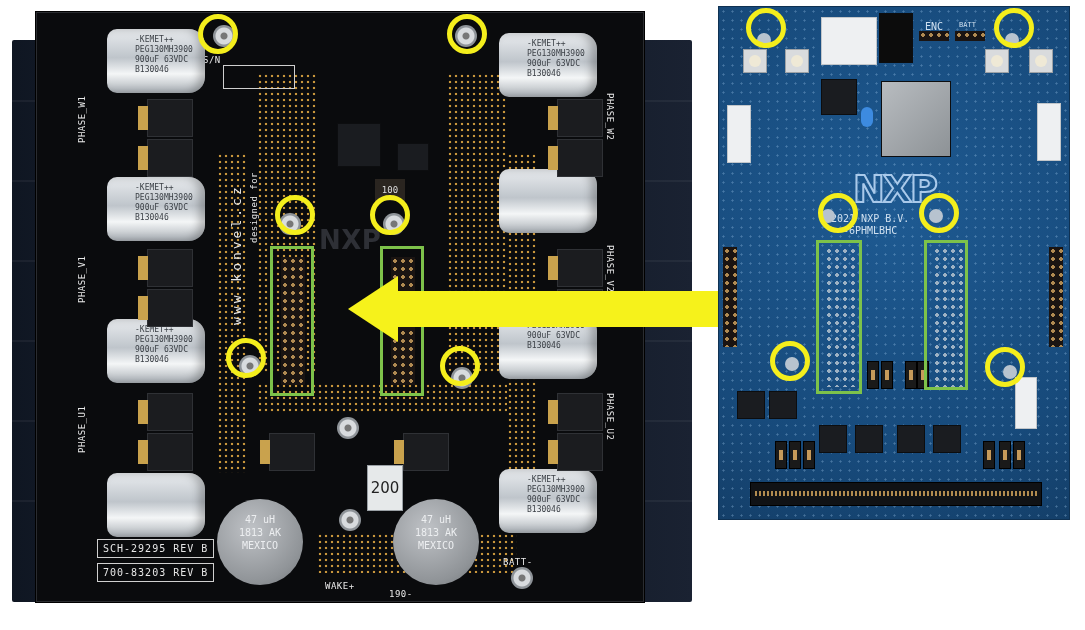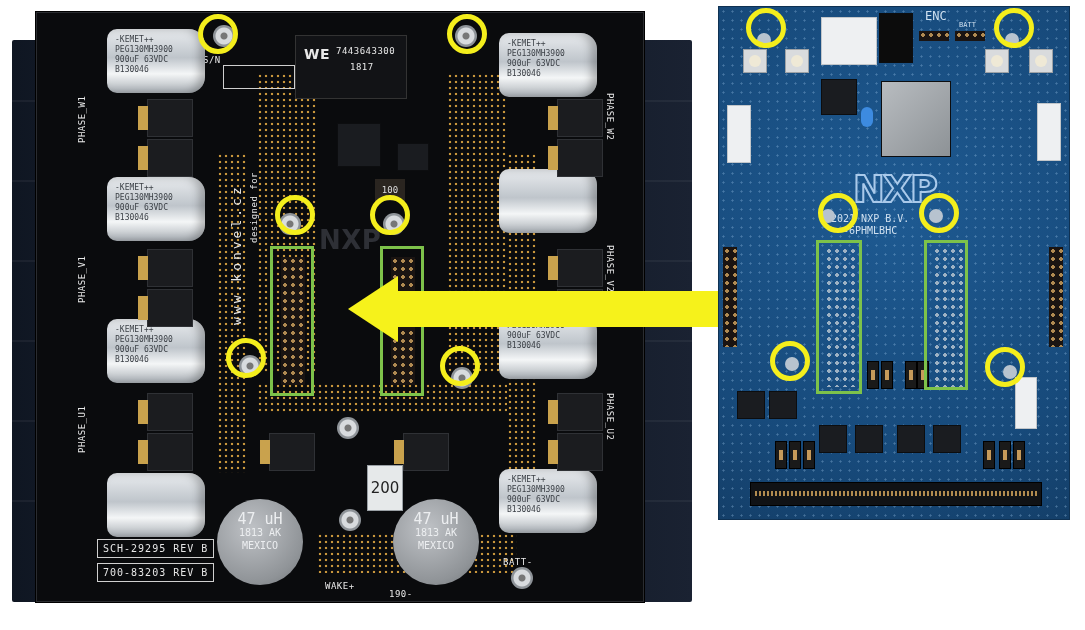--- a/index.html
+++ b/index.html
@@ -5,33 +5,33 @@
   html,body{margin:0;padding:0;background:#ffffff;}
   body{width:1085px;height:630px;position:relative;overflow:hidden;font-family:"DejaVu Sans Mono","Liberation Mono",monospace;}
   .abs{position:absolute;}
   
   #heatsink{left:12px;top:40px;width:680px;height:562px;background:linear-gradient(90deg,#0f1622,#1c2535 30%,#0e1520 60%,#1a2232);border-radius:2px;}
   #heatsink .fin{position:absolute;left:0;right:0;height:2px;background:rgba(255,255,255,0.05);}
   
   #power-board{left:36px;top:12px;width:606px;height:588px;background:#0a0b0d;border:1px solid #2a2c30;box-shadow:0 0 0 1px #000;}
   .pad-grid{position:absolute;background-image:radial-gradient(circle,#c8963c 1.3px,transparent 1.6px);background-size:6px 6px;}
   .cap{position:absolute;width:98px;height:64px;border-radius:10px 16px 16px 10px;background:linear-gradient(180deg,#e9ecef,#bfc5cb 45%,#f4f6f7 70%,#aab0b6);box-shadow:inset -6px 0 8px rgba(0,0,0,0.25);color:#3a3f45;font-size:8px;line-height:10px;padding:6px 8px;box-sizing:border-box;}
-  .cap .line{display:block;white-space:nowrap;}
+  .cap .line{display:block;white-space:nowrap;margin-left:20px;}
   .mosfet{position:absolute;width:44px;height:36px;background:#1b1c1f;border:1px solid #2f3135;}
   .mosfet::before{content:"";position:absolute;left:-10px;top:6px;width:10px;height:24px;background:#c9a24d;}
   .standoff{position:absolute;width:22px;height:22px;border-radius:50%;background:radial-gradient(circle,#777 0 3px,#d8dbde 4px 8px,#8e9398 9px 11px);}
   .ring{position:absolute;width:30px;height:30px;border-radius:50%;border:5px solid #f4ee1c;box-sizing:content-box;}
   .green-box{position:absolute;border:3px solid #7dc24a;box-sizing:border-box;}
   .header-pins{position:absolute;background-color:#1a1412;background-image:radial-gradient(circle,#b08a52 1.6px,transparent 2px);background-size:8px 8px;}
   .silk{position:absolute;color:#e8e8e8;font-size:9px;letter-spacing:0.5px;white-space:nowrap;}
   .silk.vert{transform:rotate(-90deg);transform-origin:left top;}
   .silk.vert-r{transform:rotate(90deg);transform-origin:left top;}
   .label-box{position:absolute;border:1px solid #d0d0d0;color:#e6e6e6;font-size:10px;padding:3px 5px;letter-spacing:1px;}
   .inductor-round{position:absolute;width:86px;height:86px;border-radius:50%;background:radial-gradient(circle at 40% 35%,#bfc2c6,#8f9397 70%,#6e7276);color:#eceef0;font-size:10px;text-align:center;box-sizing:border-box;padding-top:14px;line-height:13px;}
-  .inductor-round .big{font-size:15px;display:block;}
+  .inductor-round .big{font-size:10px;display:block;}
   .fuse{position:absolute;left:330px;top:452px;width:34px;height:44px;background:#e6e9ea;border:1px solid #9aa0a5;color:#222;font-size:15px;text-align:center;line-height:44px;font-family:"DejaVu Sans",sans-serif;}
   
   #arrow-shaft{left:395px;top:291px;width:330px;height:36px;background:#f6f21b;}
   #arrow-head{left:348px;top:276px;width:0;height:0;border-top:33px solid transparent;border-bottom:33px solid transparent;border-right:50px solid #f6f21b;}
   
   #ctrl-board{left:718px;top:6px;width:350px;height:512px;background:radial-gradient(circle at 50% 40%,#1e5a92,#174a7b 70%,#143f69);border:1px solid #0f3152;}
   #ctrl-board .dots{position:absolute;inset:0;background-image:radial-gradient(circle,rgba(160,200,235,0.35) 0.9px,transparent 1.2px);background-size:9px 9px;}
   .chip{position:absolute;background:#1a1c20;border:1px solid #0c0d0f;}
   .jumper{position:absolute;width:10px;height:26px;background:#1a1a1a;border:1px solid #000;}
   .jumper::after{content:"";position:absolute;left:3px;top:8px;width:4px;height:10px;background:#c69a5a;}
@@ -58,25 +58,20 @@
 
 <div id="power-board" class="abs">
 
   <div class="pad-grid" style="left:220px;top:60px;width:60px;height:300px"></div>
   <div class="pad-grid" style="left:410px;top:60px;width:60px;height:300px"></div>
   <div class="pad-grid" style="left:220px;top:370px;width:250px;height:30px"></div>
   <div class="pad-grid" style="left:280px;top:520px;width:200px;height:40px"></div>
   <div class="pad-grid" style="left:180px;top:140px;width:30px;height:320px"></div>
   <div class="pad-grid" style="left:470px;top:140px;width:30px;height:320px"></div>
 
-  <div class="abs" style="left:258px;top:22px;width:110px;height:62px;background:#121316;border:1px solid #333">
-    <span class="silk" style="left:8px;top:10px;font-size:14px;font-weight:bold;font-family:'DejaVu Sans',sans-serif">WE</span>
-    <span class="silk" style="left:40px;top:10px">7443643300</span>
-    <span class="silk" style="left:54px;top:26px">1817</span>
-  </div>
   <span class="silk" style="left:166px;top:42px">S/N</span>
   <div class="abs" style="left:186px;top:52px;width:70px;height:22px;border:1px solid #cfcfcf"></div>
 
   <div class="cap" style="left:70px;top:16px">
     <span class="line">-KEMET++</span>
       <span class="line">PEG130MH3900</span>
       <span class="line">900uF 63VDC</span>
       <span class="line">B130046</span>
   </div>
   <div class="cap" style="left:70px;top:164px">
@@ -182,21 +177,21 @@
 <div id="arrow-shaft" class="abs"></div>
 <div id="arrow-head" class="abs"></div>
 
 <div id="ctrl-board" class="abs">
   <div class="dots"></div>
 
   <div class="conn-white" style="left:102px;top:10px;width:54px;height:46px"></div>
   <div class="chip" style="left:160px;top:6px;width:32px;height:48px;background:#0c0c0c"></div>
   <div class="header-pins" style="left:200px;top:24px;width:30px;height:10px"></div>
   <div class="header-pins" style="left:236px;top:24px;width:30px;height:10px"></div>
-  <span class="ctrl-silk" style="left:206px;top:2px;font-size:12px">ENC</span>
+  <span class="ctrl-silk" style="left:206px;top:14px;font-size:10px">ENC</span>
   <span class="ctrl-silk" style="left:240px;top:14px;font-size:7px">BATT</span>
   <div class="button-sq" style="left:24px;top:42px"></div>
   <div class="button-sq" style="left:66px;top:42px"></div>
   <div class="button-sq" style="left:266px;top:42px"></div>
   <div class="button-sq" style="left:310px;top:42px"></div>
   <div class="chip" style="left:102px;top:72px;width:34px;height:34px"></div>
   <div class="chip" style="left:162px;top:74px;width:68px;height:74px;background:linear-gradient(135deg,#b8bcc0,#8d9296)"></div>
   <div class="abs" style="left:142px;top:100px;width:12px;height:20px;background:#3d8be0;border-radius:6px"></div>
   <div class="conn-white" style="left:318px;top:96px;width:22px;height:56px"></div>
   <div class="conn-white" style="left:8px;top:98px;width:22px;height:56px"></div>

